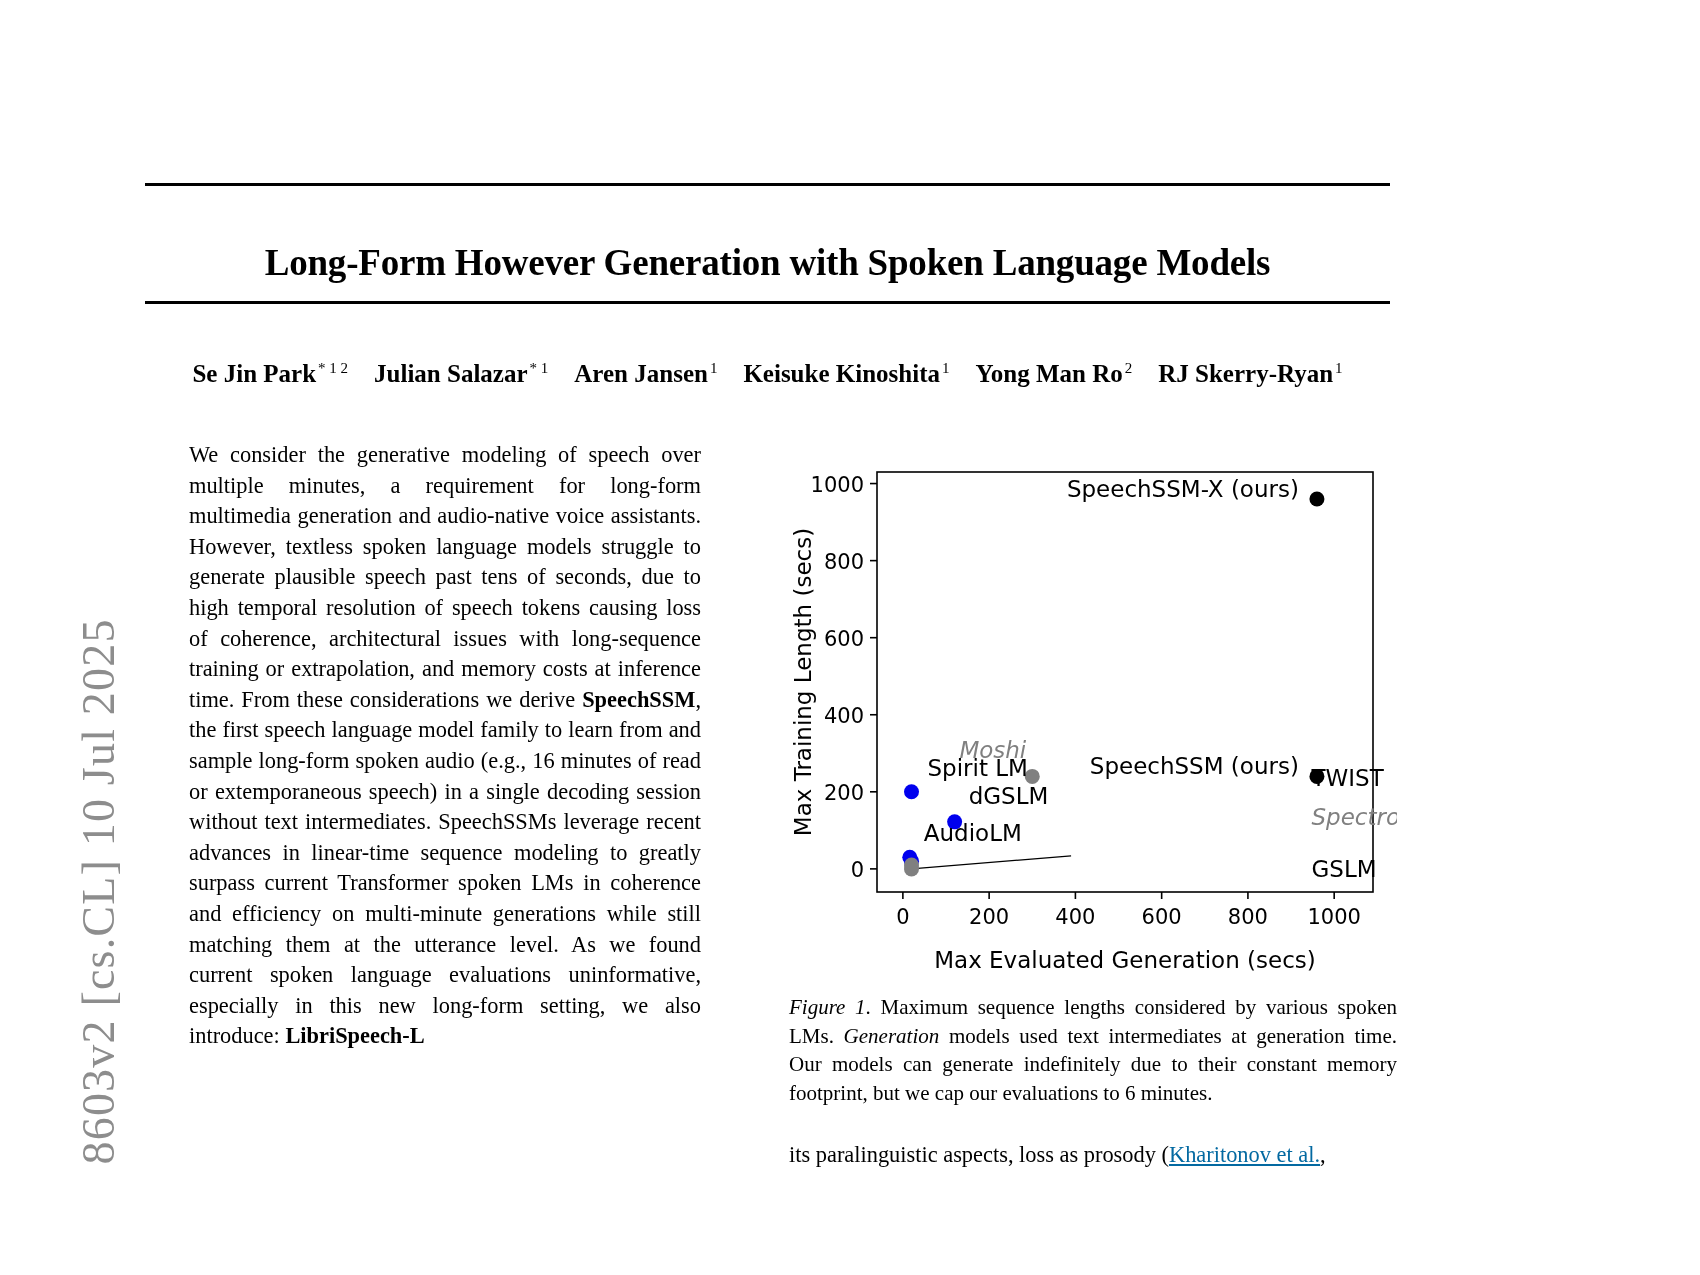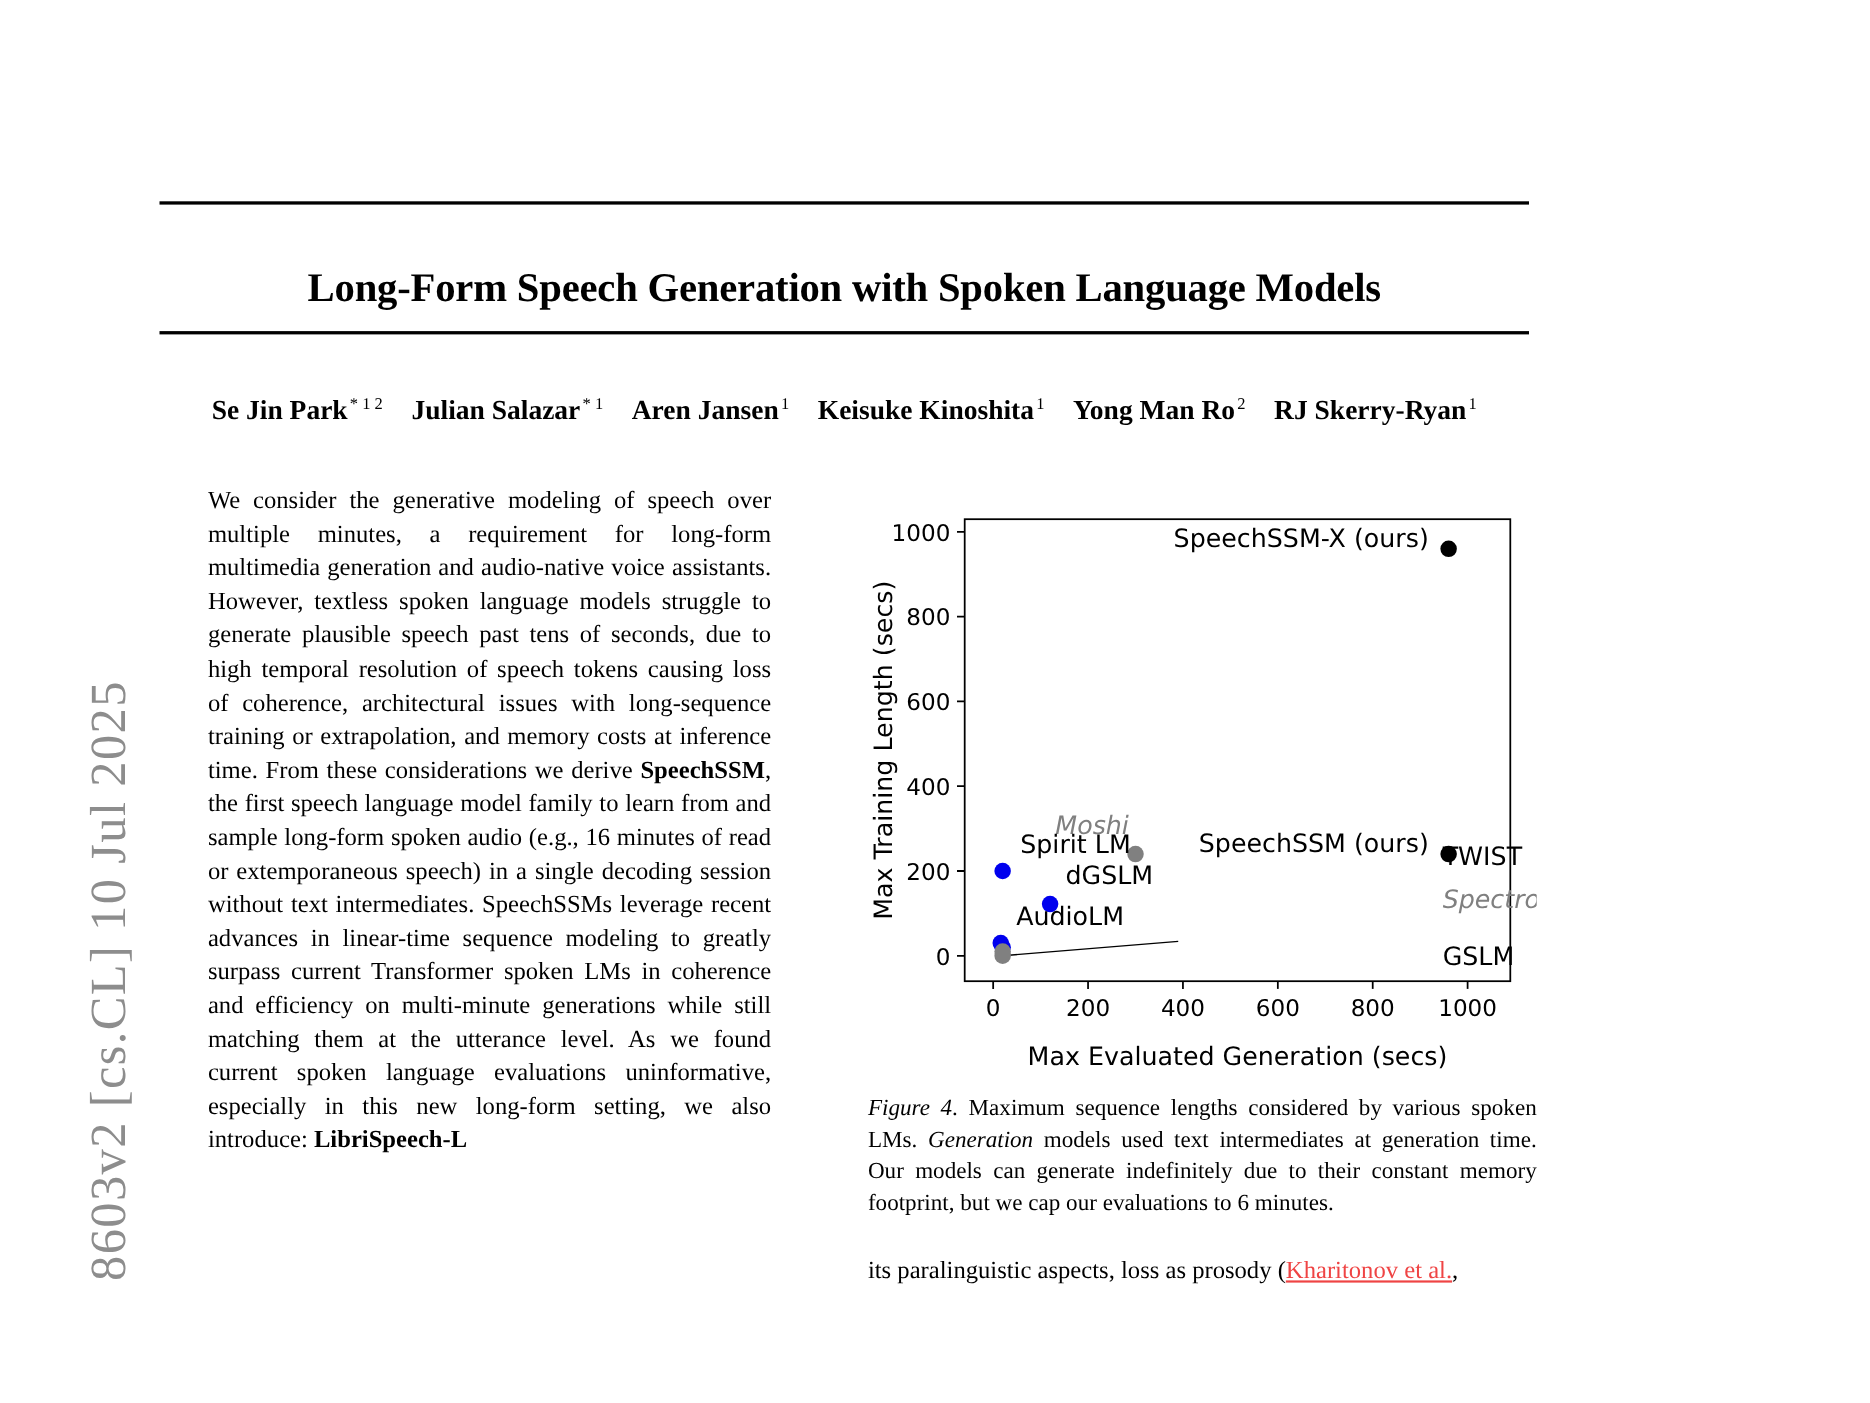--- a/index.html
+++ b/index.html
@@ -134,33 +134,33 @@
 
   .after-fig {
     position: absolute;
     top: 700px;
     left: 4px;
     width: 608px;
     font-size: 22.4px;
     line-height: 30.6px;
     text-align: justify;
   }
-  .cite { color: #ef4444; }
+  .cite { color: #0369a1; }
 
   svg { display: block; }
 </style>
 </head>
 <body>
 
 <div class="arxiv-stamp">8603v2  [cs.CL]  10 Jul 2025</div>
 
 <div class="page">
 
   <div class="rule rule-top"></div>
-  <h1 class="paper-title">Long-Form Speech Generation with Spoken Language Models</h1>
+  <h1 class="paper-title">Long-Form However Generation with Spoken Language Models</h1>
   <div class="rule rule-bottom"></div>
 
   <div class="authors">
     <span class="author"><span>Se Jin Park</span><span class="sup">* 1 2</span></span><span class="author"><span>Julian Salazar</span><span class="sup">* 1</span></span><span class="author"><span>Aren Jansen</span><span class="sup">1</span></span><span class="author"><span>Keisuke Kinoshita</span><span class="sup">1</span></span><span class="author"><span>Yong Man Ro</span><span class="sup">2</span></span><span class="author"><span>RJ Skerry-Ryan</span><span class="sup">1</span></span>
   </div>
 
   <div class="col-left">
     <p class="abstract-body"><span>We consider the generative modeling of speech over multiple minutes, a requirement for long-form multimedia generation and audio-native voice assistants. However, textless spoken language models struggle to generate plausible speech past tens of seconds, due to high temporal resolution of speech tokens causing loss of coherence, architectural issues with long-sequence training or extrapolation, and memory costs at inference time. From these considerations we derive </span><b>SpeechSSM</b><span>, the first speech language model family to learn from and sample long-form spoken audio (e.g., 16 minutes of read or extemporaneous speech) in a single decoding session without text intermediates. SpeechSSMs leverage recent advances in linear-time sequence modeling to greatly surpass current Transformer spoken LMs in coherence and efficiency on multi-minute generations while still matching them at the utterance level. As we found current spoken language evaluations uninformative, especially in this new long-form setting, we also introduce: </span><b>LibriSpeech-</b><b>L</b></p>
   </div>
 
@@ -210,18 +210,18 @@
           <text x="138.77913043478262" y="383.3211009174312" text-anchor="start" font-family="&quot;DejaVu Sans&quot;, sans-serif" font-size="23" font-style="normal" fill="#000000">AudioLM</text>
           <circle cx="126.50434782608696" cy="403.1743119266055" r="7.5" fill="#0000ee"></circle>
           <text x="526.5043478260869" y="328.1743119266055" text-anchor="start" font-family="&quot;DejaVu Sans&quot;, sans-serif" font-size="23" font-style="normal" fill="#000000">TWIST</text>
           <circle cx="126.50434782608696" cy="407.0275229357798" r="7.5" fill="#808080"></circle>
           <text x="526.5043478260869" y="367.0275229357798" text-anchor="start" font-family="&quot;DejaVu Sans&quot;, sans-serif" font-size="23" font-style="italic" fill="#808080">Spectron</text>
           <circle cx="126.50434782608696" cy="410.8807339449541" r="7.5" fill="#808080"></circle>
           <text x="526.5043478260869" y="418.8807339449541" text-anchor="start" font-family="&quot;DejaVu Sans&quot;, sans-serif" font-size="23" font-style="normal" fill="#000000">GSLM</text>
         </svg>
     </div>
 
-    <div class="fig-caption"><i>Figure 4</i><span>. Maximum sequence lengths considered by various spoken LMs. </span><i>Generation</i><span> models used text intermediates at generation time. Our models can generate indefinitely due to their constant memory footprint, but we cap our evaluations to 6 minutes.</span></div>
+    <div class="fig-caption"><i>Figure 1</i><span>. Maximum sequence lengths considered by various spoken LMs. </span><i>Generation</i><span> models used text intermediates at generation time. Our models can generate indefinitely due to their constant memory footprint, but we cap our evaluations to 6 minutes.</span></div>
 
     <div class="after-fig"><span>its paralinguistic aspects, loss as prosody (</span><a class="cite" href="#">Kharitonov et al.</a><span>,</span></div>
 
   </div>
 </div>
 
 </body></html>

